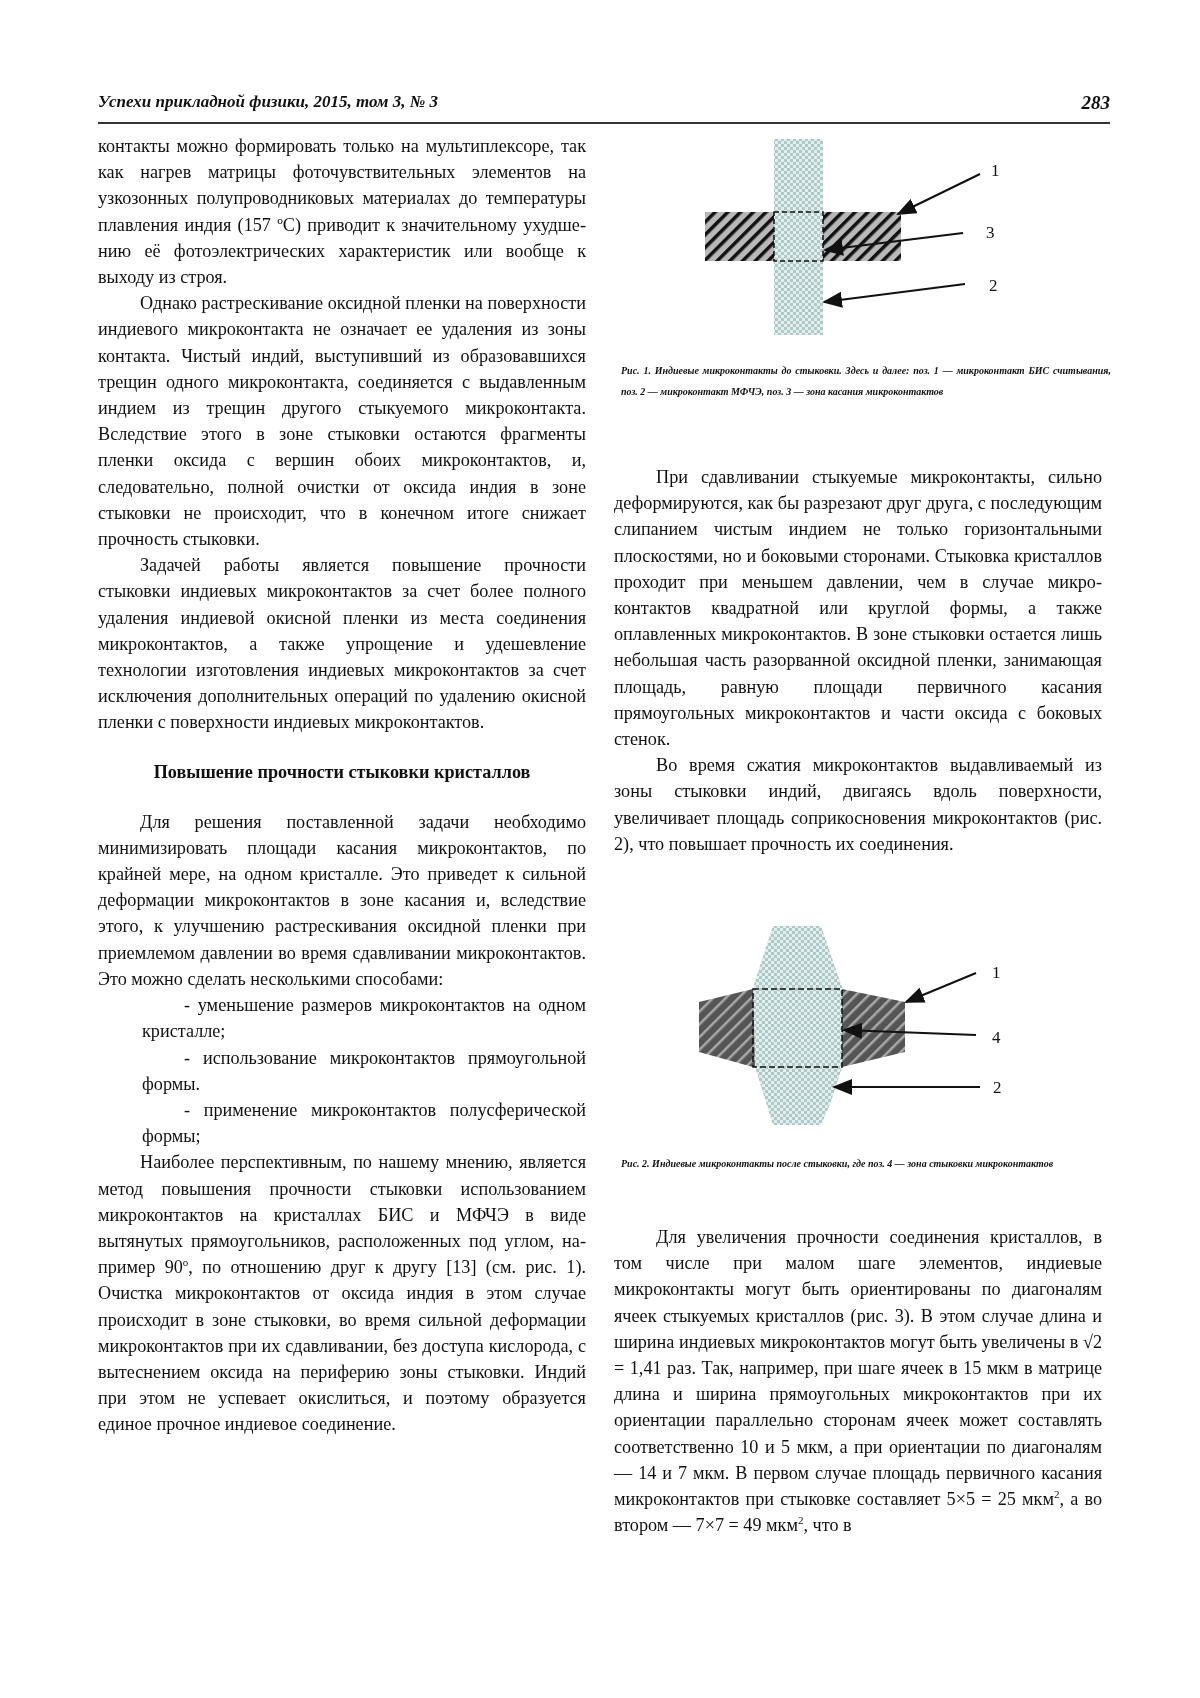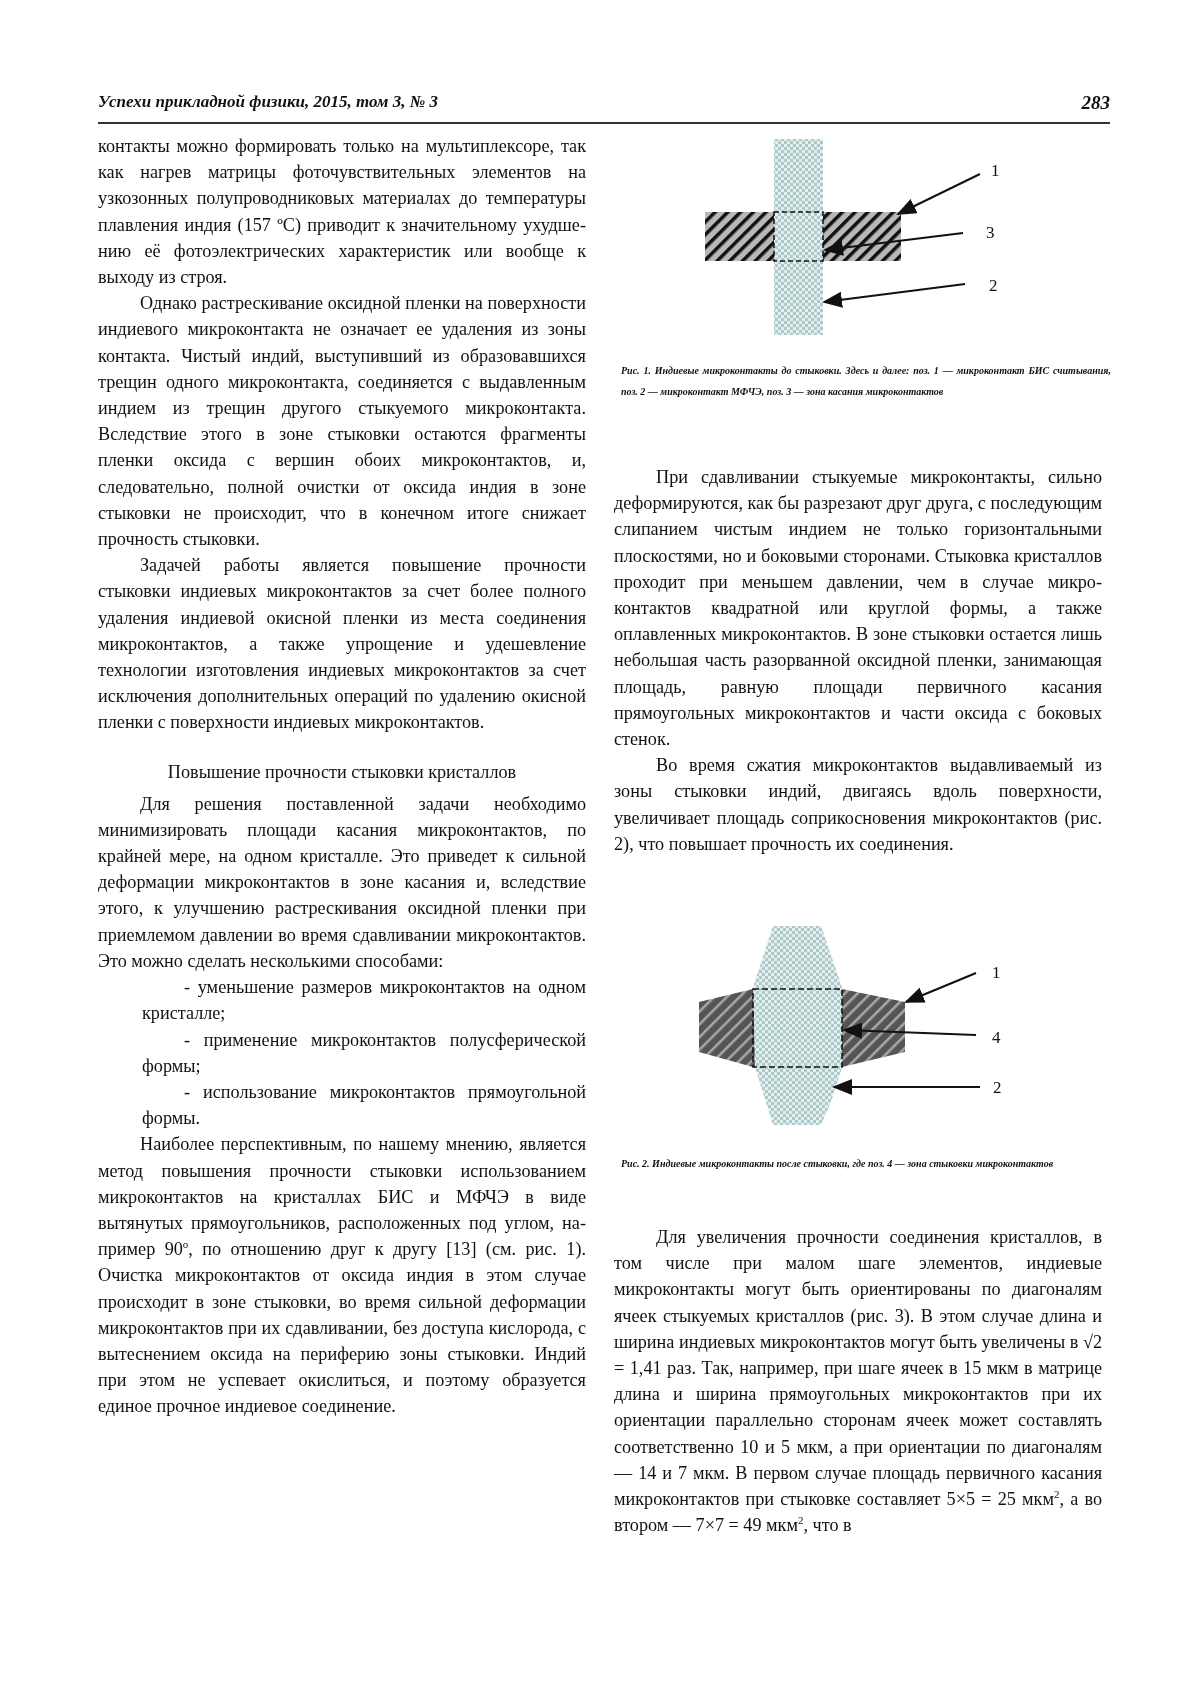--- a/index.html
+++ b/index.html
@@ -10,21 +10,21 @@
   .pageno { position: absolute; right: 0; top: 0; font-style: italic; font-weight: bold; font-size: 19px; }
   .rule { position: absolute; left: 98px; top: 122px; width: 1012px; height: 0; border-top: 2px solid #333; }
 
   .col { position: absolute; width: 488px; font-size: 18.2px; line-height: 26.2px; text-align: justify; }
   .col-left { left: 98px; top: 133px; }
   .col-right { left: 614px; }
 
   .col p { margin: 0; hyphens: manual; }
   .col p.ind { text-indent: 42px; }
   .col p.item { text-indent: 42px; margin-left: 44px; }
-  h2.section { margin: 23px 0 6px 0; font-size: 18.2px; font-weight: normal; text-align: center; line-height: 26px; }
+  h2.section { margin: 23px 0 24px 0; font-size: 18.2px; font-weight: bold; text-align: center; line-height: 26px; }
 
   .caption { position: absolute; left: 621px; width: 490px; font-style: italic; font-weight: bold;
              font-size: 10px; line-height: 20.5px; text-align: justify; }
 
   .fig { position: absolute; }
   .fig svg { display: block; }
   .fig-label { font-family: "Liberation Serif", serif; font-size: 17px; fill: #111; }
   sup { font-size: 11px; line-height: 0; vertical-align: super; }
 </style>
 </head>
@@ -36,22 +36,22 @@
 </div>
 <div class="rule"></div>
 
 <div class="col col-left">
   <p>контакты можно формировать только на мультип­лексоре, так как нагрев матрицы фоточувстви­тельных элементов на узкозонных полупроводни­ковых материалах до температуры плавления индия (157 ºС) приводит к значительному ухудше­нию её фотоэлектрических характеристик или во­обще к выходу из строя.</p>
   <p class="ind">Однако растрескивание оксидной пленки на поверхности индиевого микроконтакта не означа­ет ее удаления из зоны контакта. Чистый индий, выступивший из образовавшихся трещин одного микроконтакта, соединяется с выдавленным инди­ем из трещин другого стыкуемого микроконтакта. Вследствие этого в зоне стыковки остаются фраг­менты пленки оксида с вершин обоих микрокон­тактов, и, следовательно, полной очистки от окси­да индия в зоне стыковки не происходит, что в конечном итоге снижает прочность стыковки.</p>
   <p class="ind">Задачей работы является повышение прочно­сти стыковки индиевых микроконтактов за счет более полного удаления индиевой окисной пленки из места соединения микроконтактов, а также уп­рощение и удешевление технологии изготовления индиевых микроконтактов за счет исключения до­полнительных операций по удалению окисной пленки с поверхности индиевых микроконтактов.</p>
   <h2 class="section">Повышение прочности стыковки кристаллов</h2>
   <p class="ind">Для решения поставленной задачи необходи­мо минимизировать площади касания микрокон­тактов, по крайней мере, на одном кристалле. Это приведет к сильной деформации микроконтактов в зоне касания и, вследствие этого, к улучшению растрескивания оксидной пленки при приемлемом давлении во время сдавливании микроконтактов. Это можно сделать несколькими способами:</p>
   <p class="item">- уменьшение размеров микроконтактов на одном кристалле;</p>
+  <p class="item">- использование микроконтактов прямоуголь­ной формы.</p>
   <p class="item">- применение микроконтактов полусфериче­ской формы;</p>
-  <p class="item">- использование микроконтактов прямоуголь­ной формы.</p>
   <p class="ind"><span>Наиболее перспективным, по нашему мне­нию, является метод повышения прочности сты­ковки использованием микроконтактов на кри­сталлах БИС и МФЧЭ в виде вытянутых прямоугольников, расположенных под углом, на­пример 90</span><sup>o</sup><span>, по отношению друг к другу [13] (см. рис. 1). Очистка микроконтактов от оксида индия в этом случае происходит в зоне стыковки, во время сильной деформации микроконтактов при их сдавливании, без доступа кислорода, с вы­теснением оксида на периферию зоны стыковки. Индий при этом не успевает окислиться, и поэто­му образуется единое прочное индиевое соедине­ние.</span></p>
 </div>
 
 <div class="fig" style="left:640px; top:132px;">
   <svg width="420" height="212" viewBox="0 0 420 212">
     <defs>
       <pattern id="dots" width="6" height="6" patternUnits="userSpaceOnUse">
         <rect width="6" height="6" fill="#b9c4c4"></rect>
         <rect x="0" y="0" width="3" height="3" fill="#d9f2f2"></rect>
         <rect x="3" y="3" width="3" height="3" fill="#d9f2f2"></rect>

